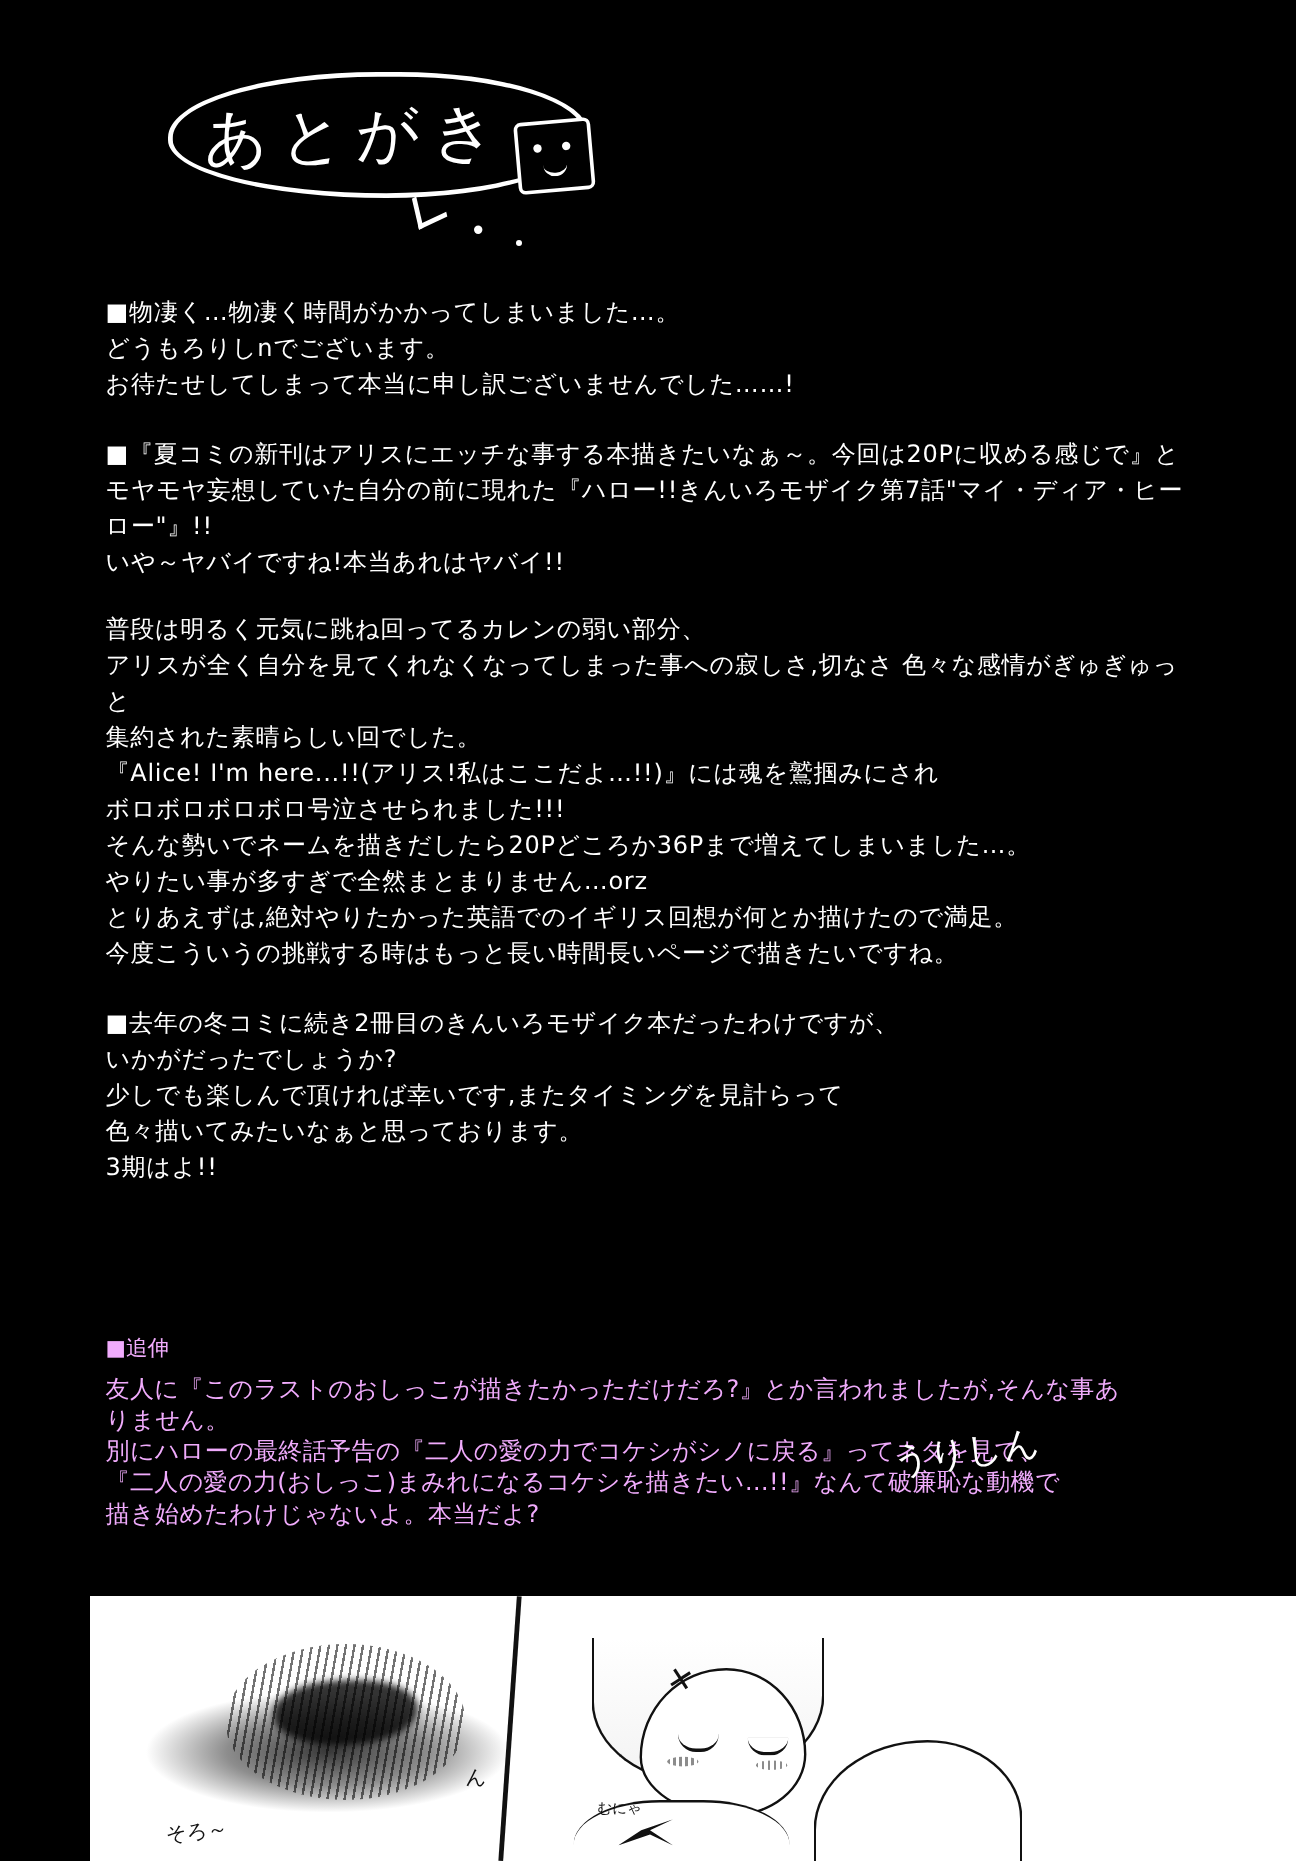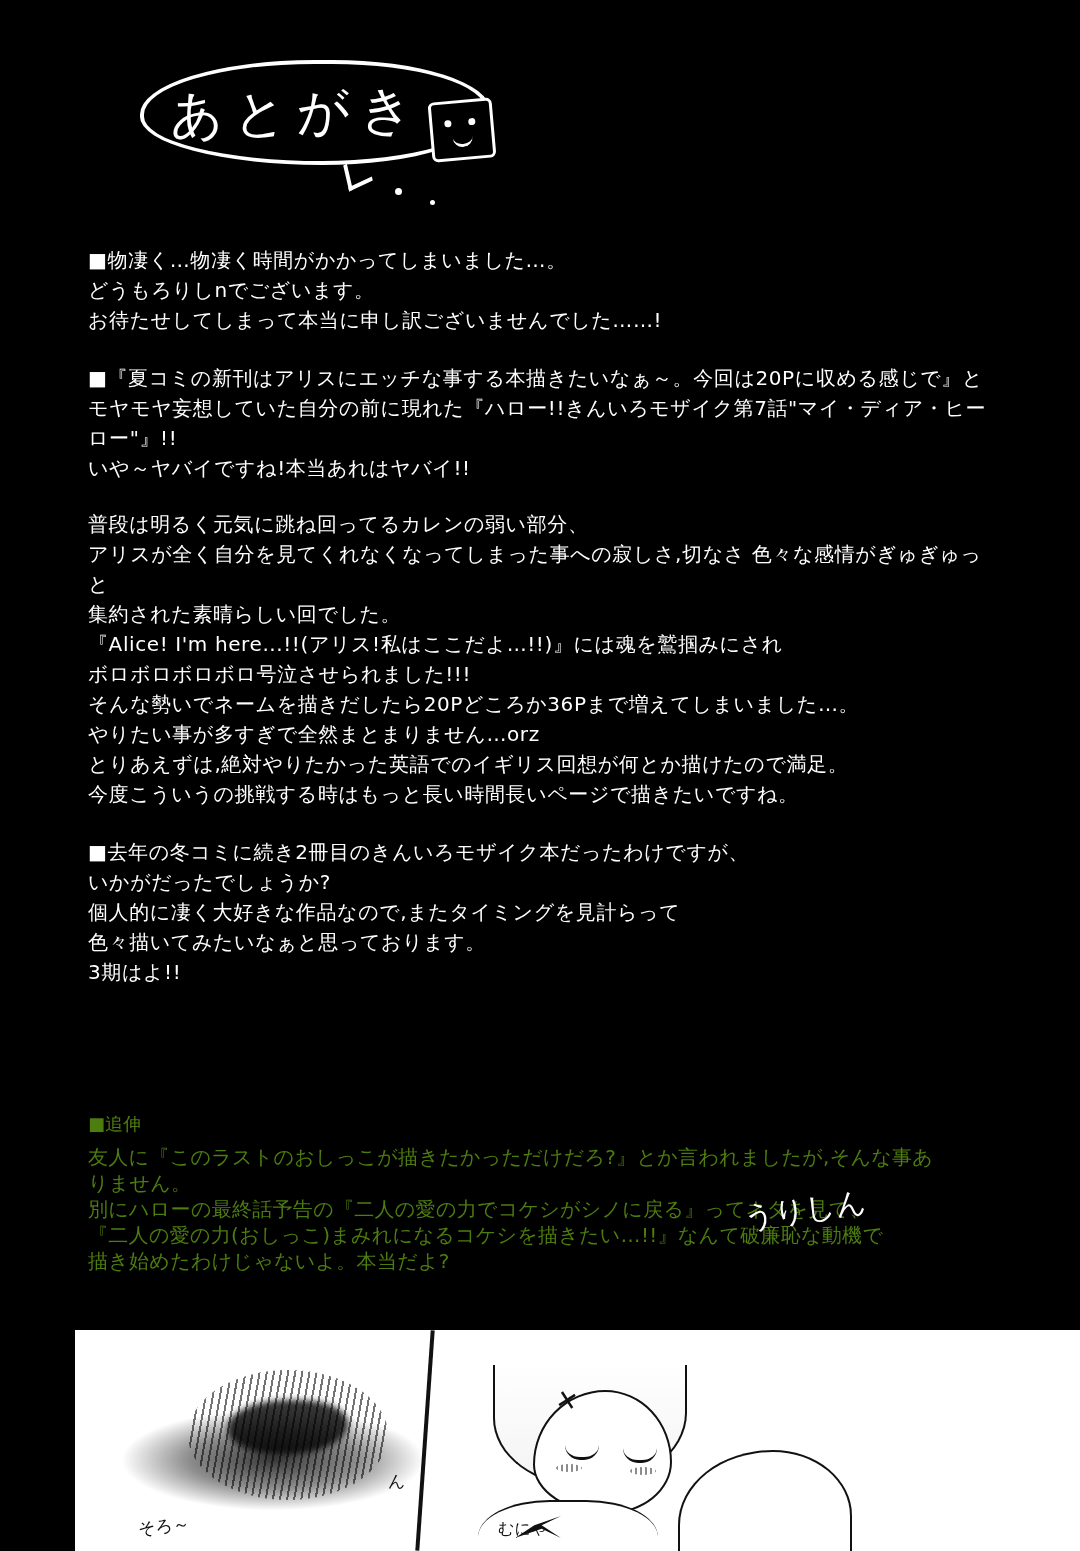--- a/index.html
+++ b/index.html
@@ -115,21 +115,21 @@
     white-space: pre-wrap;
   }
   .para.tight { margin-bottom: 26px; }
 
   
   .postscript {
     position: absolute;
     left: 88px;
     top: 1110px;
     width: 860px;
-    color: #4d7c0f;
+    color: #f0abfc;
   }
   .ps-head {
     font-size: 18px;
     line-height: 28px;
     margin-bottom: 6px;
   }
   .ps-body {
     font-size: 20px;
     line-height: 26px;
     letter-spacing: 0.3px;
@@ -286,21 +286,21 @@
     background: #fff;
   }
   .sfx {
     position: absolute;
     color: #111;
     font-size: 17px;
     white-space: nowrap;
   }
   .sfx.a { left: 60px; top: 185px; transform: rotate(-6deg); }
   .sfx.b { left: 310px; top: 140px; }
-  .sfx.c { left: 420px; top: 189px; font-size: 16px; }
+  .sfx.c { left: 420px; top: 169px; font-size: 12px; }
 </style>
 </head>
 <body>
 
 <div class="page">
 
   <div class="title-area">
     <div class="title-bubble"></div>
     <div class="title-tail"></div>
     <div class="title-text">あとがき</div>
@@ -324,21 +324,21 @@
 アリスが全く自分を見てくれなくなってしまった事への寂しさ,切なさ 色々な感情がぎゅぎゅっと
 集約された素晴らしい回でした。
 『Alice! I'm here...!!(アリス!私はここだよ…!!)』には魂を鷲掴みにされ
 ボロボロボロボロ号泣させられました!!!
 そんな勢いでネームを描きだしたら20Pどころか36Pまで増えてしまいました…。
 やりたい事が多すぎで全然まとまりません…orz
 とりあえずは,絶対やりたかった英語でのイギリス回想が何とか描けたので満足。
 今度こういうの挑戦する時はもっと長い時間長いページで描きたいですね。</p>
     <p class="para">■去年の冬コミに続き2冊目のきんいろモザイク本だったわけですが、
 いかがだったでしょうか?
-個人的に凄く大好きな作品なので,またタイミングを見計らって
+少しでも楽しんで頂ければ幸いです,またタイミングを見計らって
 色々描いてみたいなぁと思っております。
 3期はよ!!</p>
   </div>
 
   <div class="postscript">
     <div class="ps-head">■追伸</div>
     <div class="ps-body">友人に『このラストのおしっこが描きたかっただけだろ?』とか言われましたが,そんな事ありません。
 別にハローの最終話予告の『二人の愛の力でコケシがシノに戻る』ってネタを見て、
 『二人の愛の力(おしっこ)まみれになるコケシを描きたい…!!』なんて破廉恥な動機で
 描き始めたわけじゃないよ。本当だよ?</div>

